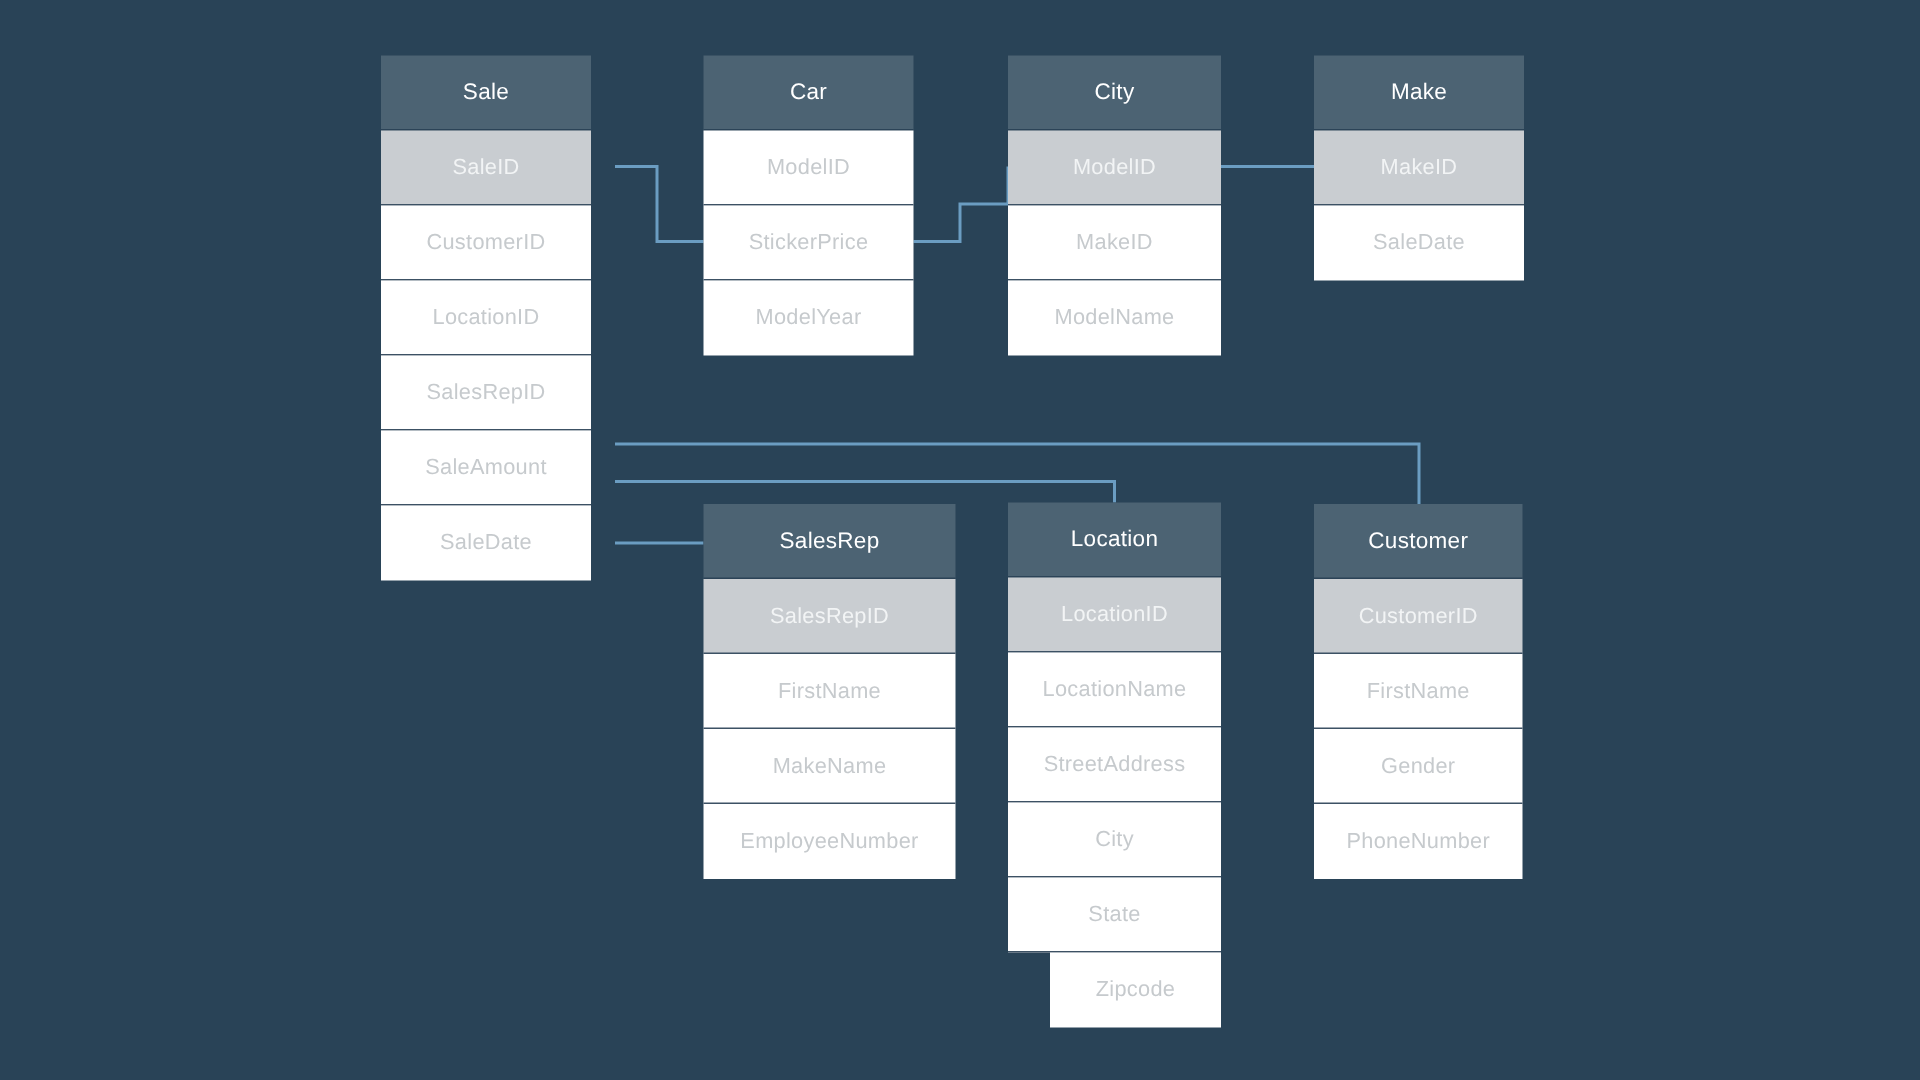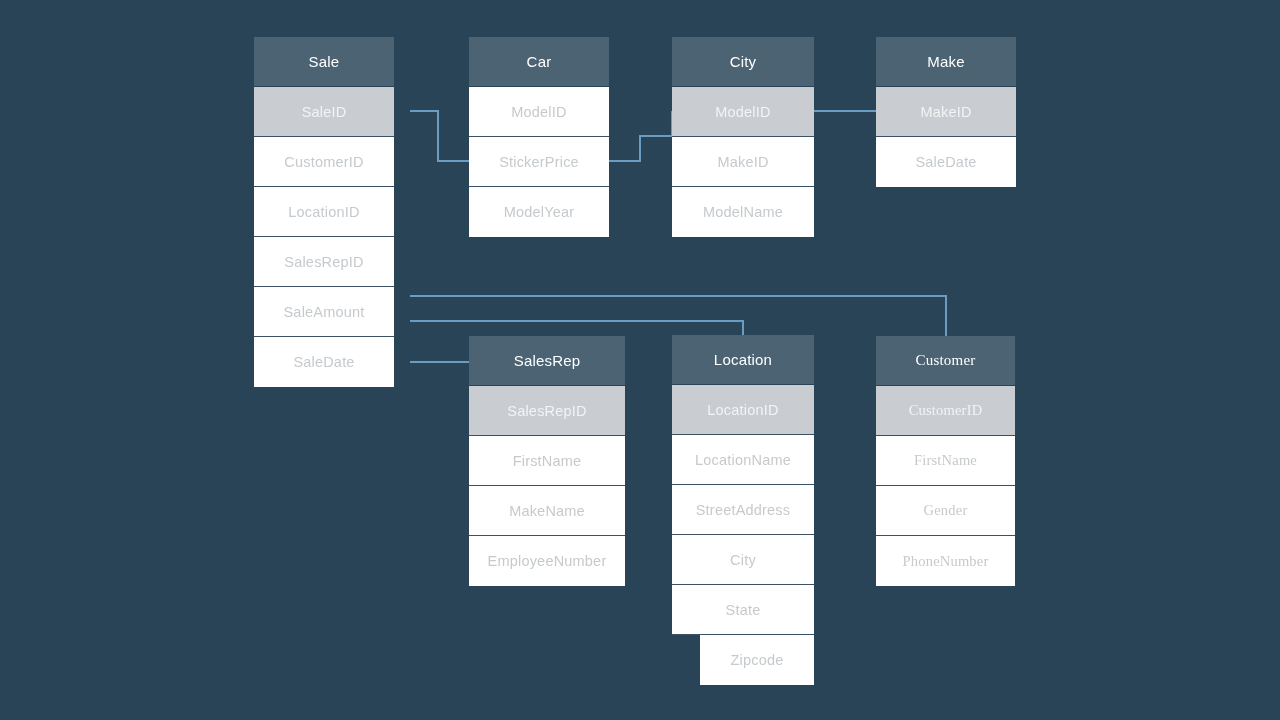--- a/index.html
+++ b/index.html
@@ -99,36 +99,36 @@
       <div class="entity-header" style="background: rgb(76, 99, 115);">City</div>
       <div class="attr pk" style="background: rgb(201, 205, 209);">ModelID</div>
       <div class="attr" style="background: rgb(255, 255, 255); color: rgb(198, 202, 205);">MakeID</div>
       <div class="attr" style="background: rgb(255, 255, 255); color: rgb(198, 202, 205);">ModelName</div>
     </div>
     <div class="entity" style="left: 876px; top: 37px; width: 140px;">
       <div class="entity-header" style="background: rgb(76, 99, 115);">Make</div>
       <div class="attr pk" style="background: rgb(201, 205, 209);">MakeID</div>
       <div class="attr" style="background: rgb(255, 255, 255); color: rgb(198, 202, 205);">SaleDate</div>
     </div>
-    <div class="entity" style="left: 469px; top: 336px; width: 156px;">
+    <div class="entity" style="left: 469px; top: 336px; width: 168px;">
       <div class="entity-header" style="background: rgb(76, 99, 115);">SalesRep</div>
       <div class="attr pk" style="background: rgb(201, 205, 209);">SalesRepID</div>
       <div class="attr" style="background: rgb(255, 255, 255); color: rgb(198, 202, 205);">FirstName</div>
       <div class="attr" style="background: rgb(255, 255, 255); color: rgb(198, 202, 205);">MakeName</div>
       <div class="attr" style="background: rgb(255, 255, 255); color: rgb(198, 202, 205);">EmployeeNumber</div>
     </div>
     <div class="entity" style="left: 672px; top: 335px; width: 142px; border-radius: 23px;">
       <div class="entity-header" style="background: rgb(76, 99, 115);">Location</div>
       <div class="attr pk" style="background: rgb(201, 205, 209);">LocationID</div>
       <div class="attr" style="background: rgb(255, 255, 255); color: rgb(198, 202, 205);">LocationName</div>
       <div class="attr" style="background: rgb(255, 255, 255); color: rgb(198, 202, 205);">StreetAddress</div>
       <div class="attr" style="background: rgb(255, 255, 255); color: rgb(198, 202, 205);">City</div>
       <div class="attr" style="background: rgb(255, 255, 255); color: rgb(198, 202, 205);">State</div>
       <div class="attr" style="background: rgb(255, 255, 255); color: rgb(198, 202, 205); margin-left: 28px;">Zipcode</div>
     </div>
-    <div class="entity" style="left: 876px; top: 336px; width: 139px; font-family: Liberation Serif, serif;">
+    <div class="entity" style="left: 876px; top: 336px; width: 139px;">
       <div class="entity-header" style="background: rgb(76, 99, 115);">Customer</div>
       <div class="attr pk" style="background: rgb(201, 205, 209);">CustomerID</div>
       <div class="attr" style="background: rgb(255, 255, 255); color: rgb(198, 202, 205);">FirstName</div>
       <div class="attr" style="background: rgb(255, 255, 255); color: rgb(198, 202, 205);">Gender</div>
       <div class="attr" style="background: rgb(255, 255, 255); color: rgb(198, 202, 205);">PhoneNumber</div>
     </div>
   </div>
 
 </body></html>

